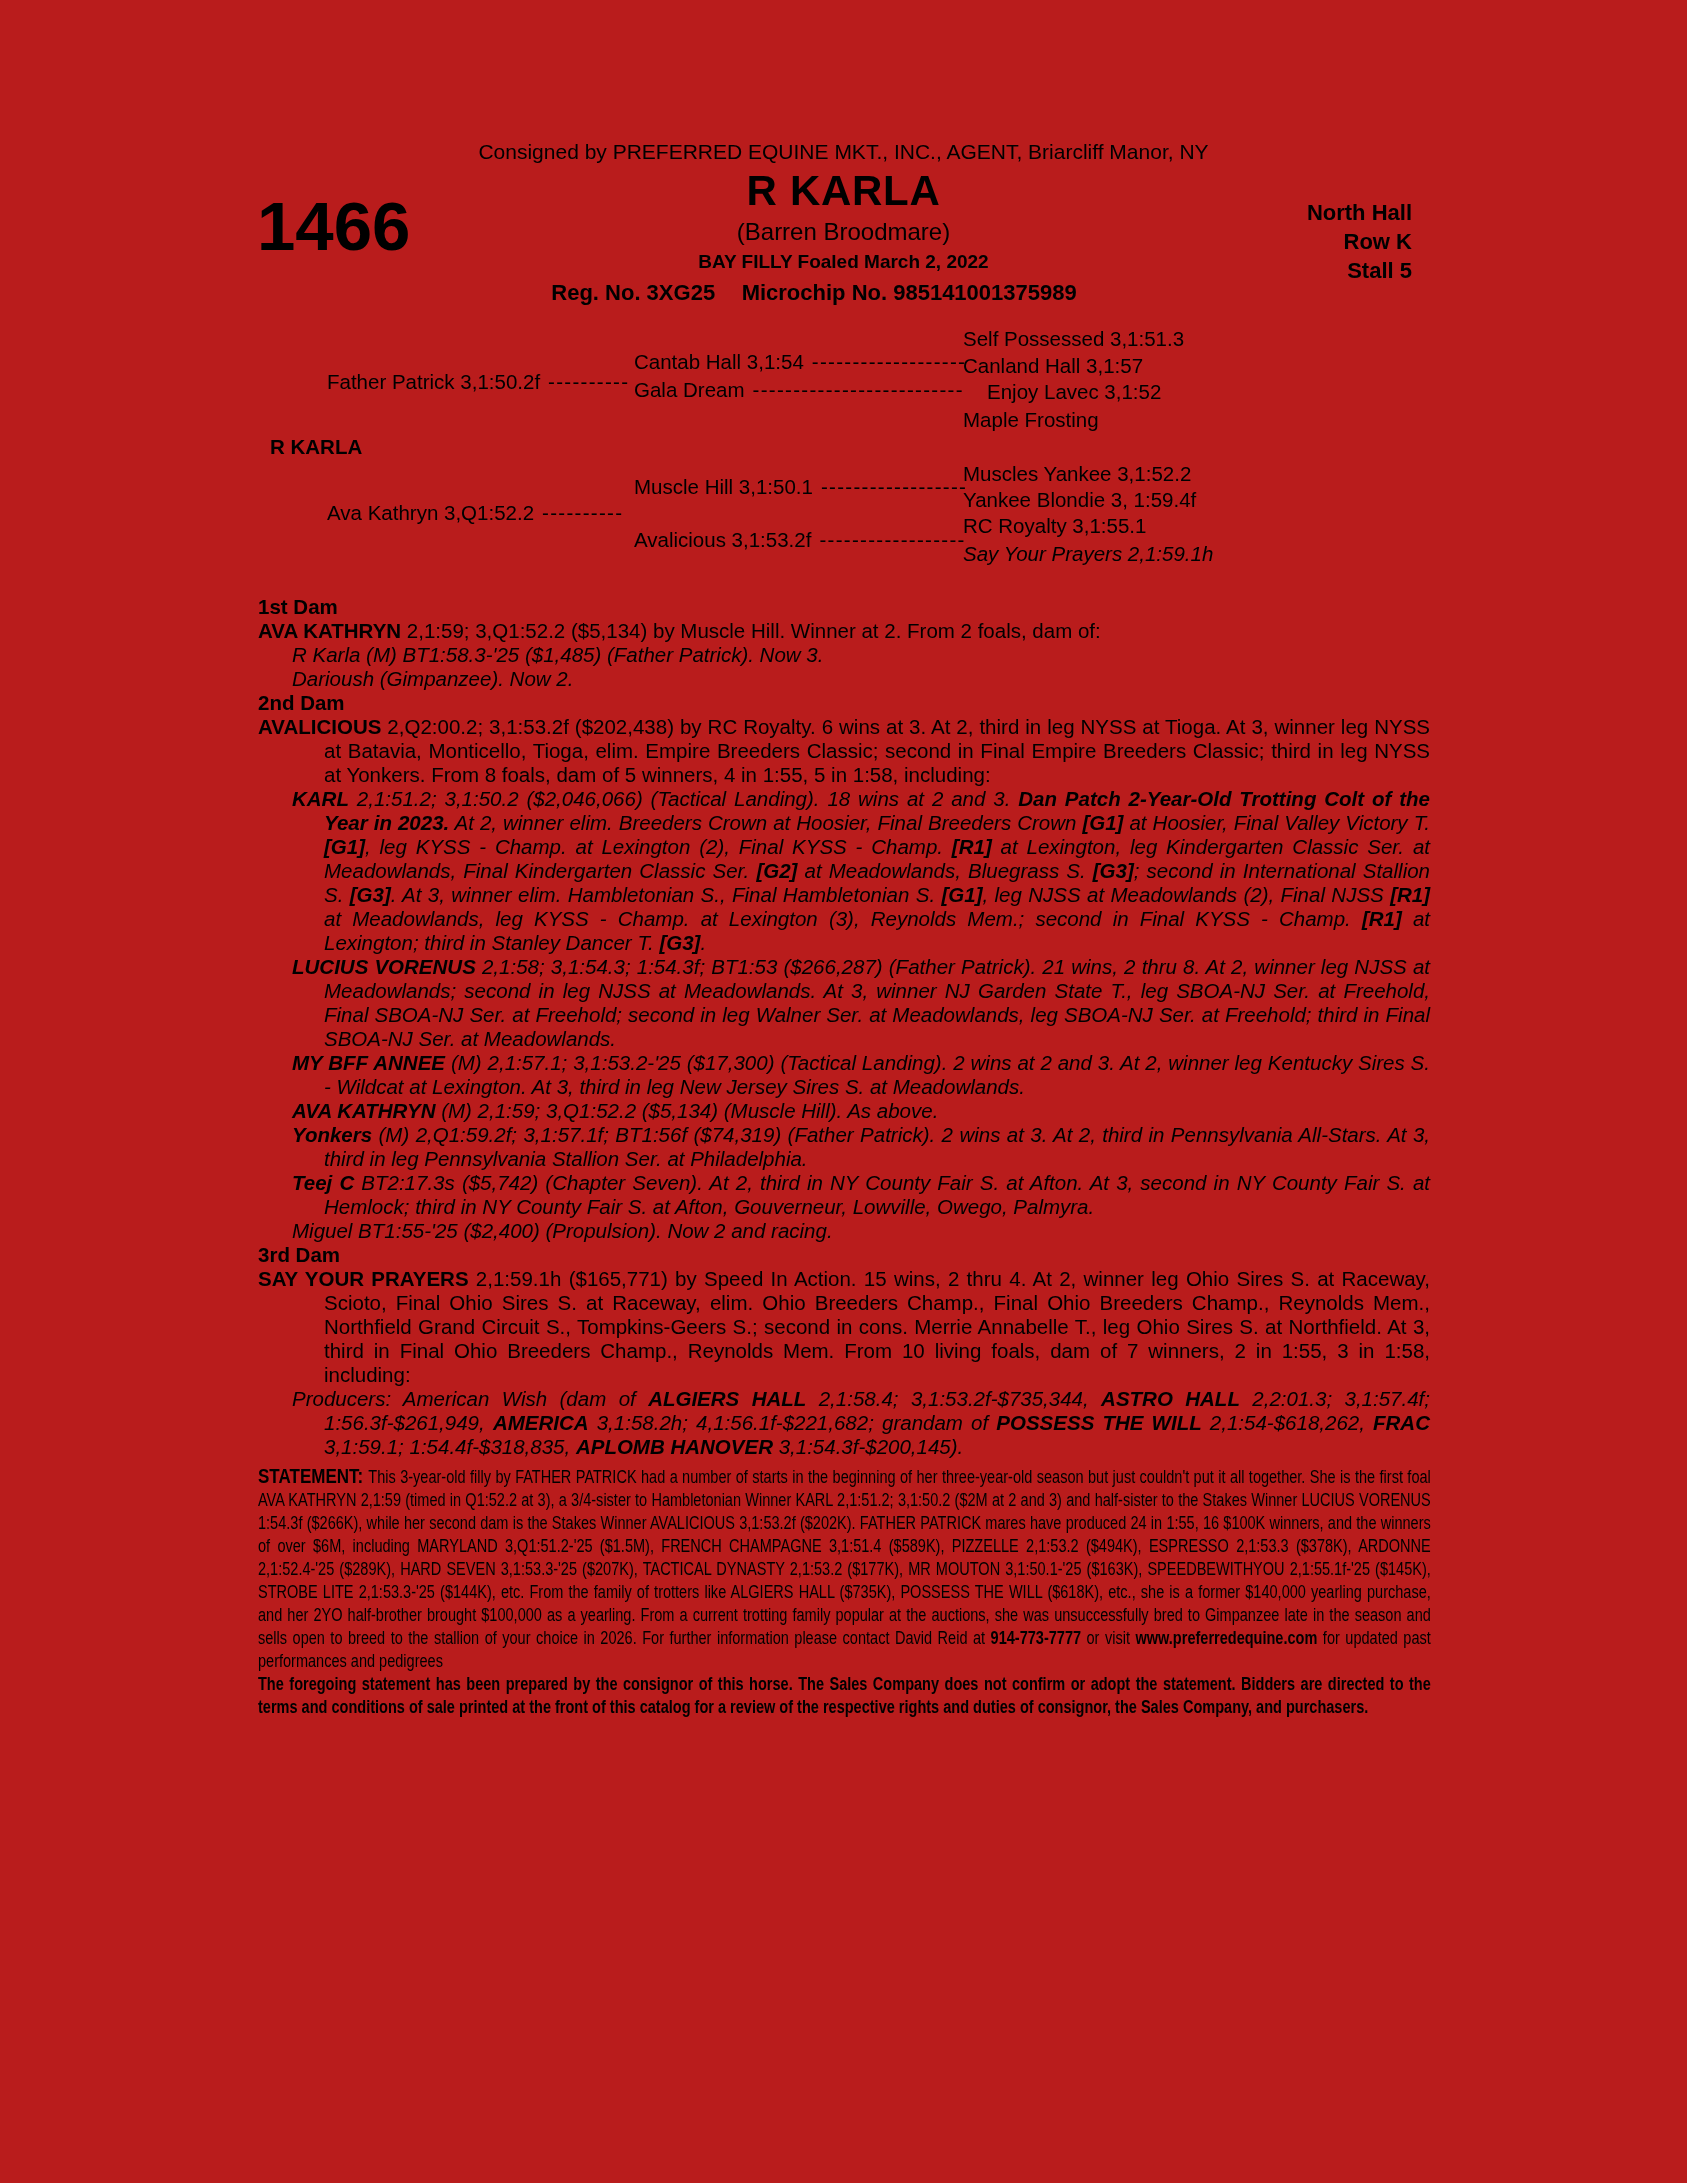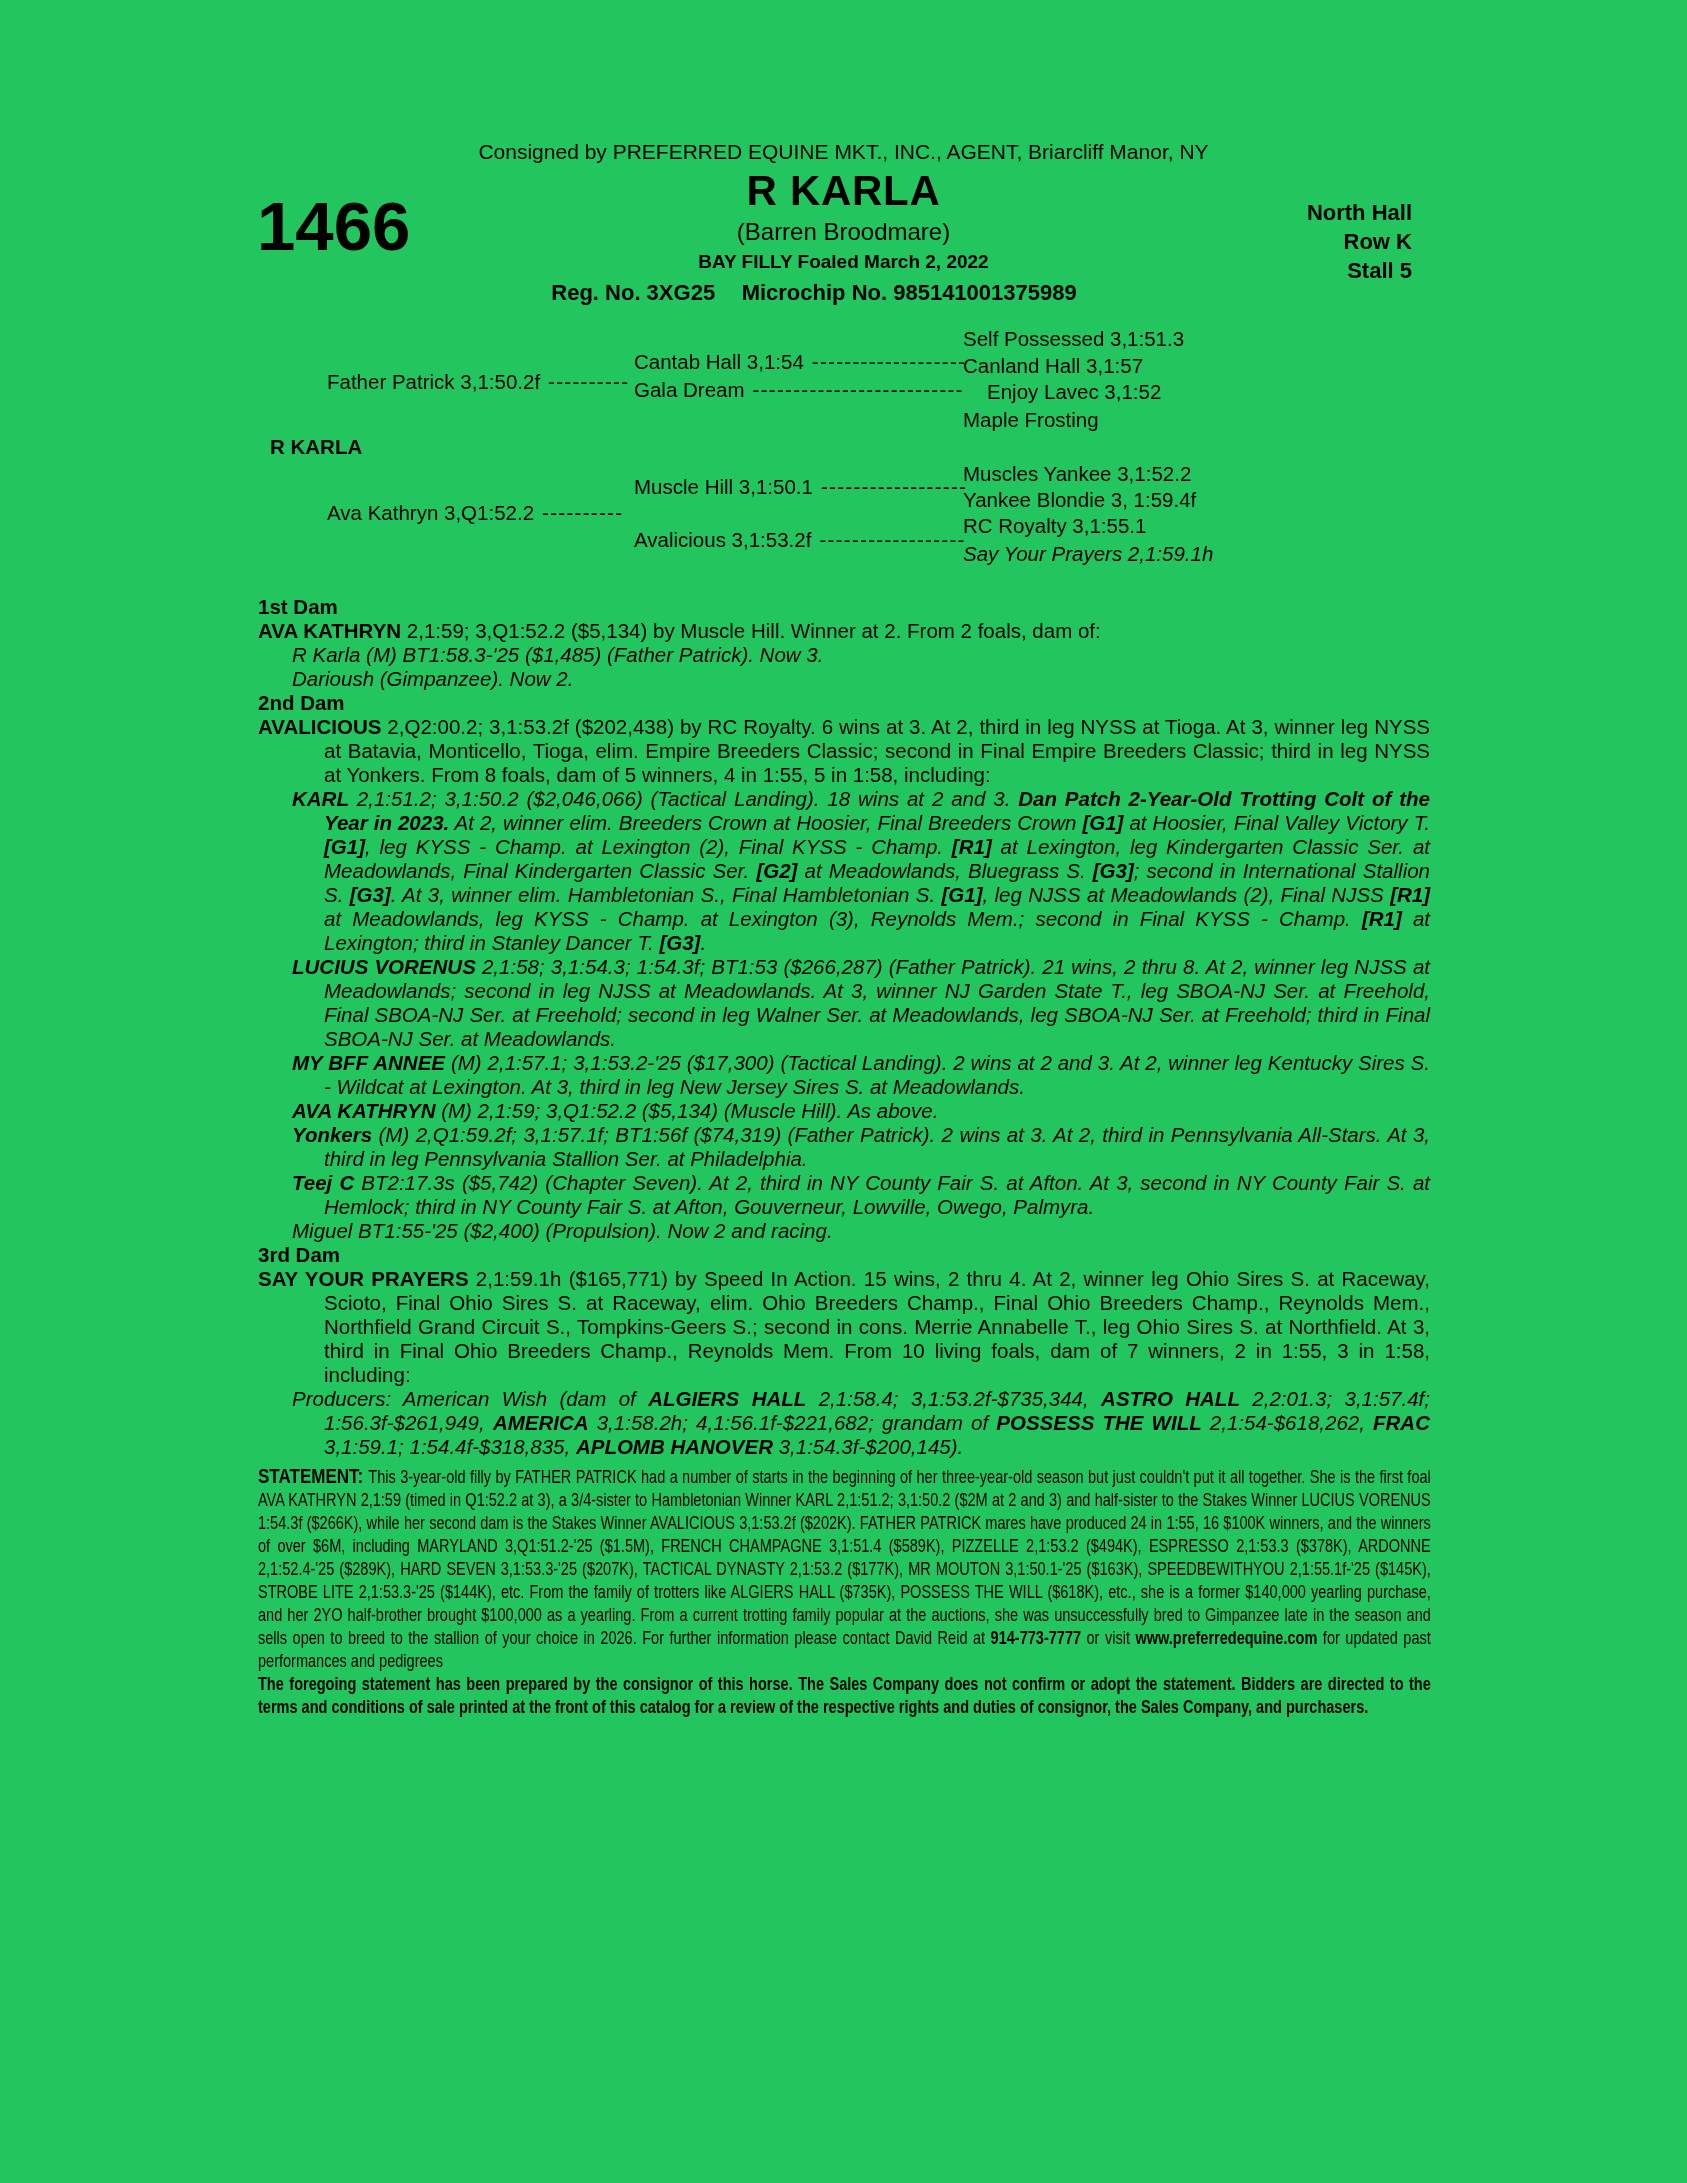--- a/index.html
+++ b/index.html
@@ -1,19 +1,19 @@
 <!DOCTYPE html>
 <html style="font-size:10.6px"><head>
 <meta charset="utf-8">
 <style>
   html,body{margin:0;padding:0;background:#ffffff;}
   .page{
     position:relative;
     width:1687px;height:2183px;
-    background:#22c55e;color:#000;
+    background:#b91c1c;color:#000;
     font-family:"Liberation Sans", sans-serif;
     overflow:hidden;
   }
   
   .consigned{position:absolute;top:140px;left:0;width:1687px;text-align:center;font-size:21px;}
   .title{position:absolute;top:167px;left:0;width:1687px;text-align:center;font-size:42px;font-weight:bold;letter-spacing:0.7px;}
   .hip{position:absolute;top:192px;left:257px;font-size:69px;font-weight:bold;line-height:1;}
   .subtitle{position:absolute;top:218px;left:0;width:1687px;text-align:center;font-size:24px;}
   .foaled{position:absolute;top:251px;left:0;width:1687px;text-align:center;font-size:19px;font-weight:bold;}
   .regline{position:absolute;top:280px;left:0;width:1628px;text-align:center;font-size:22px;font-weight:bold;}

